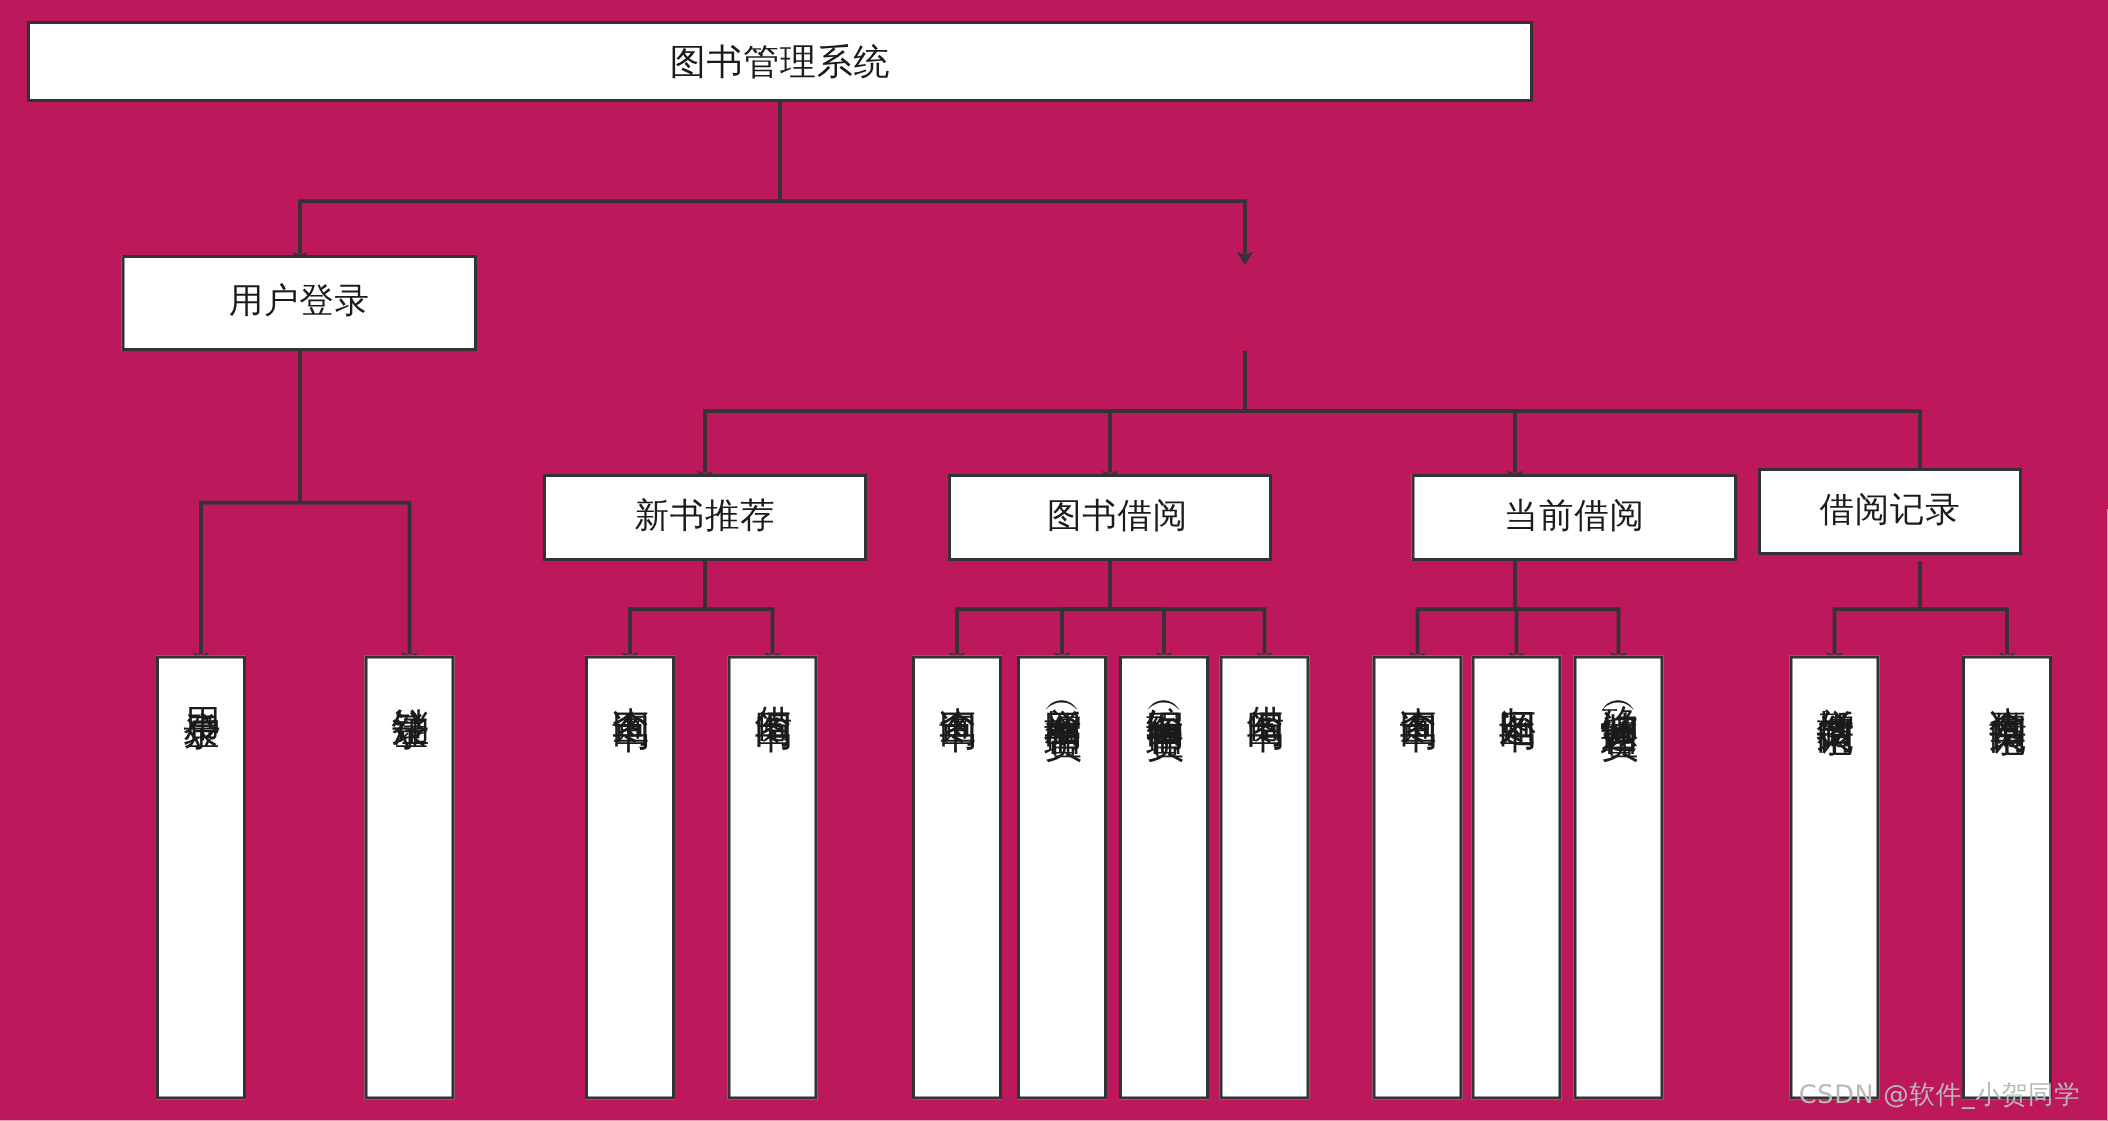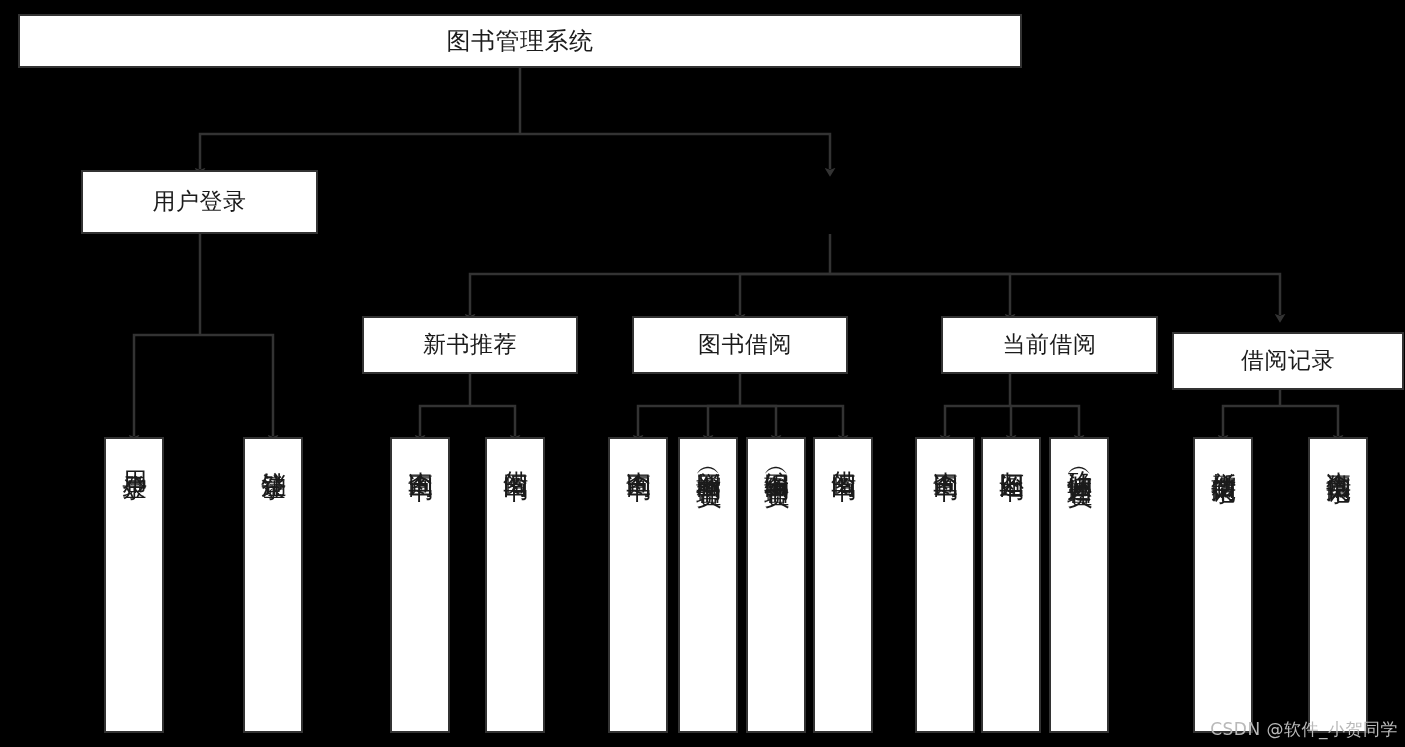--- a/index.html
+++ b/index.html
@@ -8,21 +8,21 @@
     padding: 0;
     background: #ffffff;
   }
   body {
     font-family: "DejaVu Sans", "Liberation Sans", sans-serif;
   }
   #diagram-root {
     position: relative;
     width: 1405px;
     height: 747px;
-    background: #000000;
+    background: #be185d;
     overflow: hidden;
   }
   #edges-layer {
     position: absolute;
     left: 0;
     top: 0;
     width: 1405px;
     height: 747px;
     pointer-events: none;
   }
@@ -59,21 +59,21 @@
   .node.vert .node-label {
     writing-mode: vertical-rl;
     text-orientation: upright;
     font-size: 25px;
     line-height: 1.05;
     letter-spacing: 2px;
     white-space: nowrap;
   }
   #watermark {
     position: absolute;
-    right: 7px;
+    right: 18px;
     bottom: 6px;
     font-size: 17px;
     color: #b9b9b9;
     letter-spacing: 0.5px;
     white-space: nowrap;
     font-family: "DejaVu Sans", "Liberation Sans", sans-serif;
     text-align: center;
   }
 </style>
 </head>
@@ -127,21 +127,21 @@
 
   <div class="node horiz" style="left: 362px; top: 316px; width: 216px; height: 58px;">
     <span class="node-label">新书推荐</span>
   </div>
   <div class="node horiz" style="left: 632px; top: 316px; width: 216px; height: 58px; padding-left: 10px;">
     <span class="node-label">图书借阅</span>
   </div>
   <div class="node horiz" style="left: 941px; top: 316px; width: 217px; height: 58px;">
     <span class="node-label">当前借阅</span>
   </div>
-  <div class="node horiz" style="left: 1172px; top: 332px; width: 232px; height: 58px;">
+  <div class="node horiz" style="left: 1172px; top: 312px; width: 176px; height: 58px;">
     <span class="node-label">借阅记录</span>
   </div>
 
   <div class="node vert" style="left: 104px; top: 437px; width: 60px; height: 296px;">
     <span class="node-label">用户登录</span>
   </div>
   <div class="node vert" style="left: 243px; top: 437px; width: 60px; height: 296px;">
     <span class="node-label">注销登录</span>
   </div>
 

